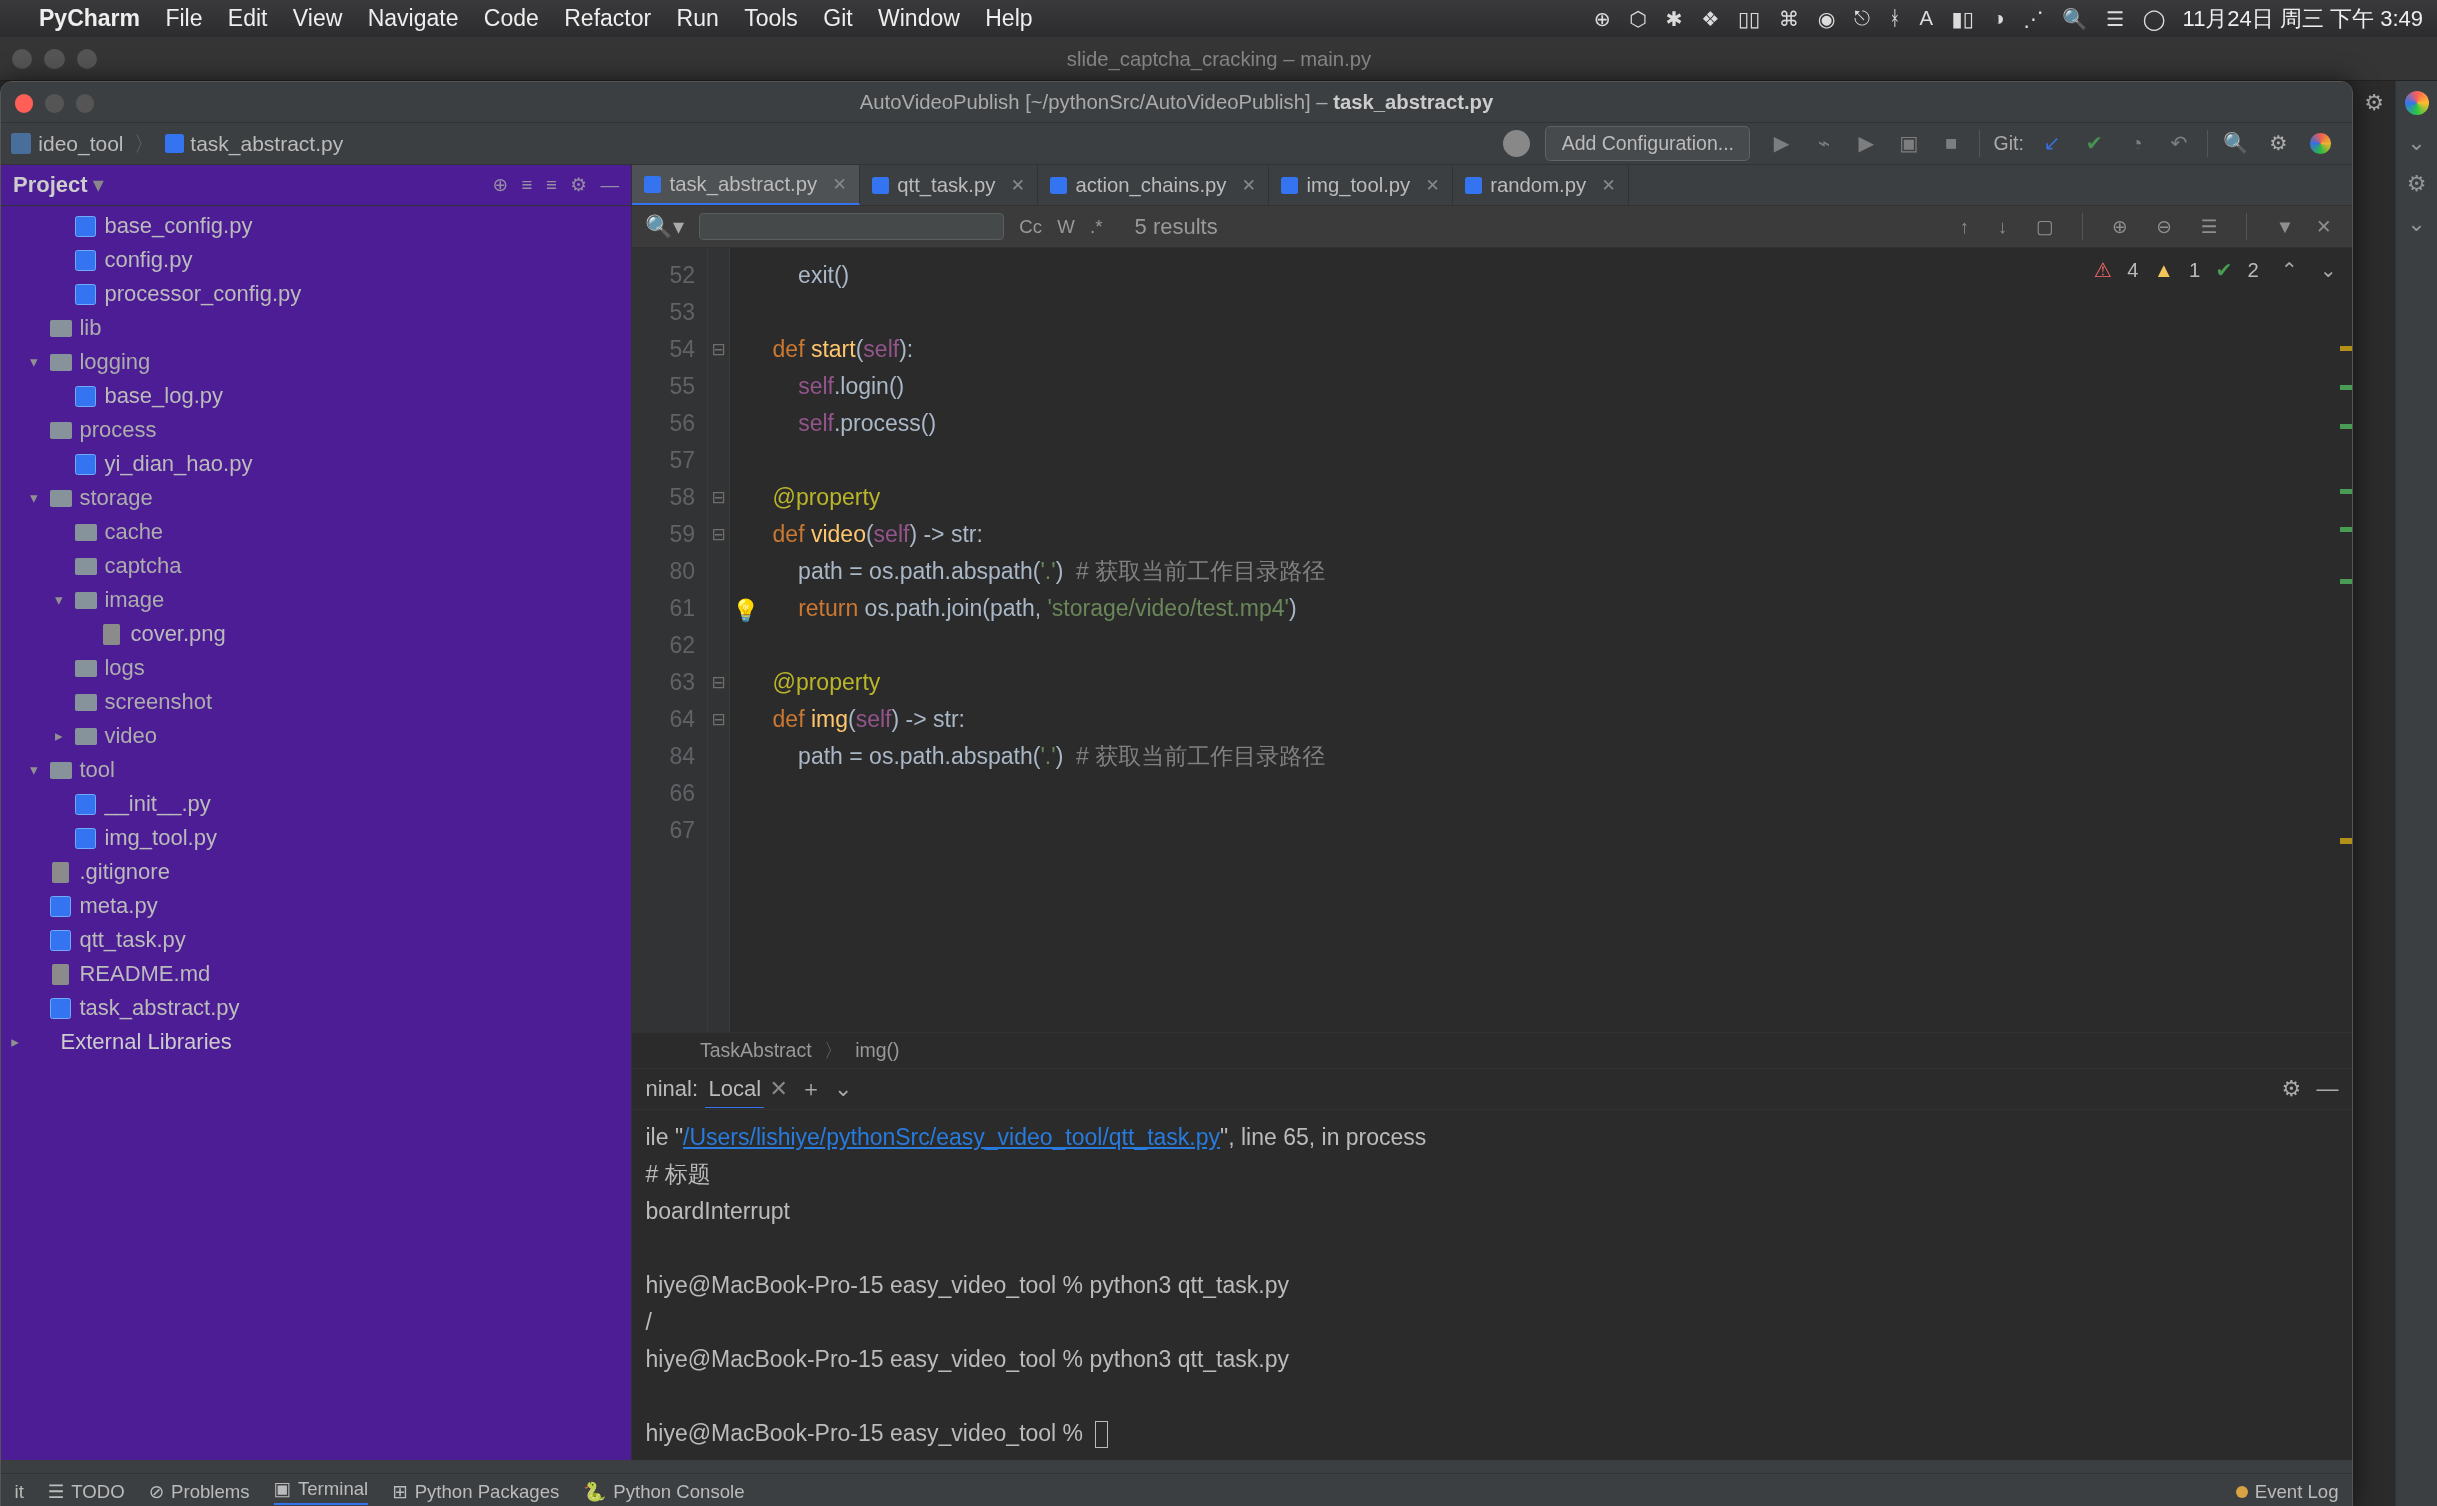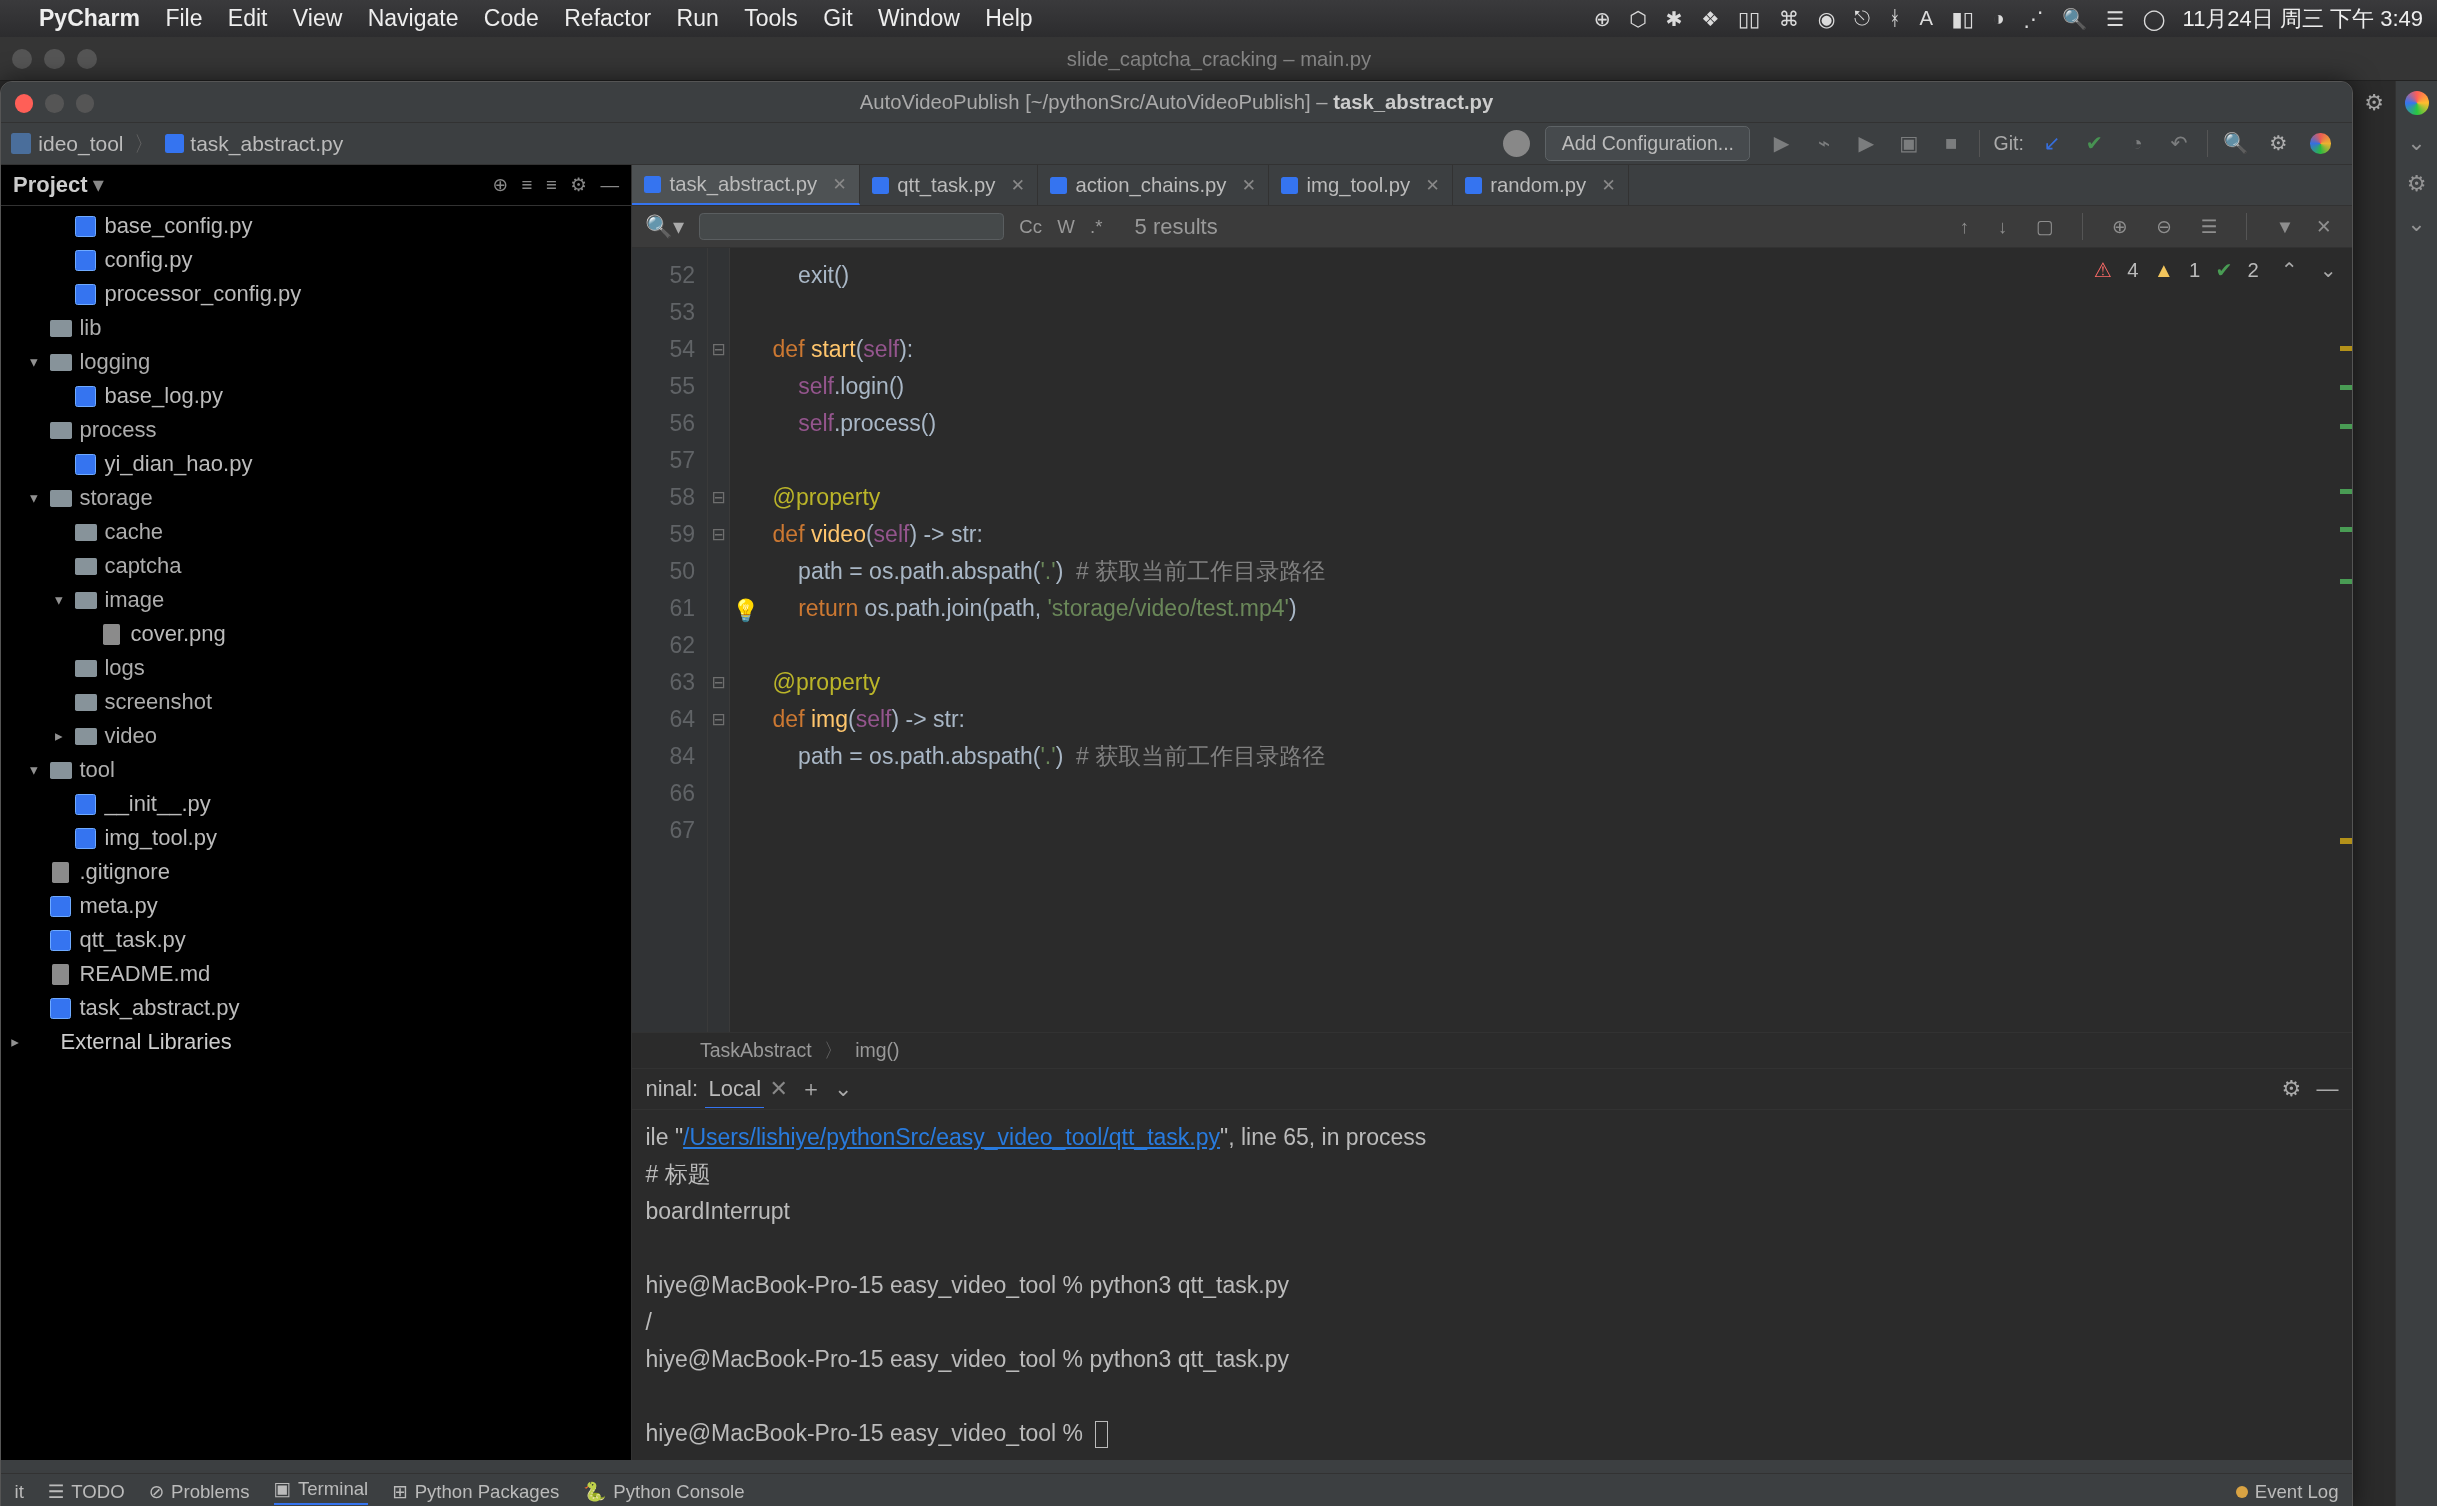--- a/index.html
+++ b/index.html
@@ -38,21 +38,21 @@
 .avatar{width:27px;height:27px;border-radius:50%;background:#888;margin-right:15.2px;}
 .addconf{background:#464a4d;border:0.8px solid #5e6366;color:#bbb;padding:5.1px 15.2px;border-radius:5.1px;font-size:19.5px;margin-right:10.2px;}
 .tbicon{width:25.4px;height:25.4px;margin:0 8.5px;opacity:.5;display:flex;align-items:center;justify-content:center;font-size:20.3px;}
 .tbicon.on{opacity:.9;}
 .gitlabel{color:#aaa;font-size:19.5px;margin:0 6.8px;}
 .tbsep{width:0.8px;height:27px;background:#555;margin:0 6.8px;}
 
 .body { display:flex; height:calc(100% - 83px - 49px); }
 
 
-.sidebar { width:631px; background:#000000; border-right:0.8px solid #323232; display:flex; flex-direction:column;}
+.sidebar { width:631px; background:#4c1d95; border-right:0.8px solid #323232; display:flex; flex-direction:column;}
 .sidehead { height:41px; display:flex; align-items:center; padding:0 12px; border-bottom:0.8px solid #323232;}
 .sidehead .title{font-weight:600;color:#ccc;}
 .sidehead .dd{margin-left:5.1px;color:#888;}
 .sidehead .spacer{flex:1;}
 .sidehead .sicon{margin-left:13.5px;color:#aaa;opacity:.8;font-size:18.6px;}
 .tree { flex:1; overflow:auto; padding:3.4px 0; font-size:22px; color:#bbb;}
 .node { display:flex; align-items:center; height:34px; padding-left:10.2px; white-space:nowrap;}
 .node .arrow{width:18.6px;color:#919191;font-size:15.2px;}
 .node .ficon{width:24px;height:22px;margin-right:6.8px;display:inline-flex;align-items:center;justify-content:center;}
 .folder{color:#adadad;}
@@ -421,21 +421,21 @@
       <div class="code">
         <div class="gutter" id="gutter">
             <div style="height: 37px;">52</div>
             <div style="height: 37px;">53</div>
             <div style="height: 37px;">54</div>
             <div style="height: 37px;">55</div>
             <div style="height: 37px;">56</div>
             <div style="height: 37px;">57</div>
             <div style="height: 37px;">58</div>
             <div style="height: 37px;">59</div>
-            <div style="height: 37px;">50</div>
+            <div style="height: 37px;">80</div>
             <div style="height: 37px;">61</div>
             <div style="height: 37px;">62</div>
             <div style="height: 37px;">63</div>
             <div style="height: 37px;">64</div>
             <div style="height: 37px;">84</div>
             <div style="height: 37px;">66</div>
             <div style="height: 37px;">67</div>
           </div>
         <div class="fold" id="fold">
             <div class="fm"></div>

